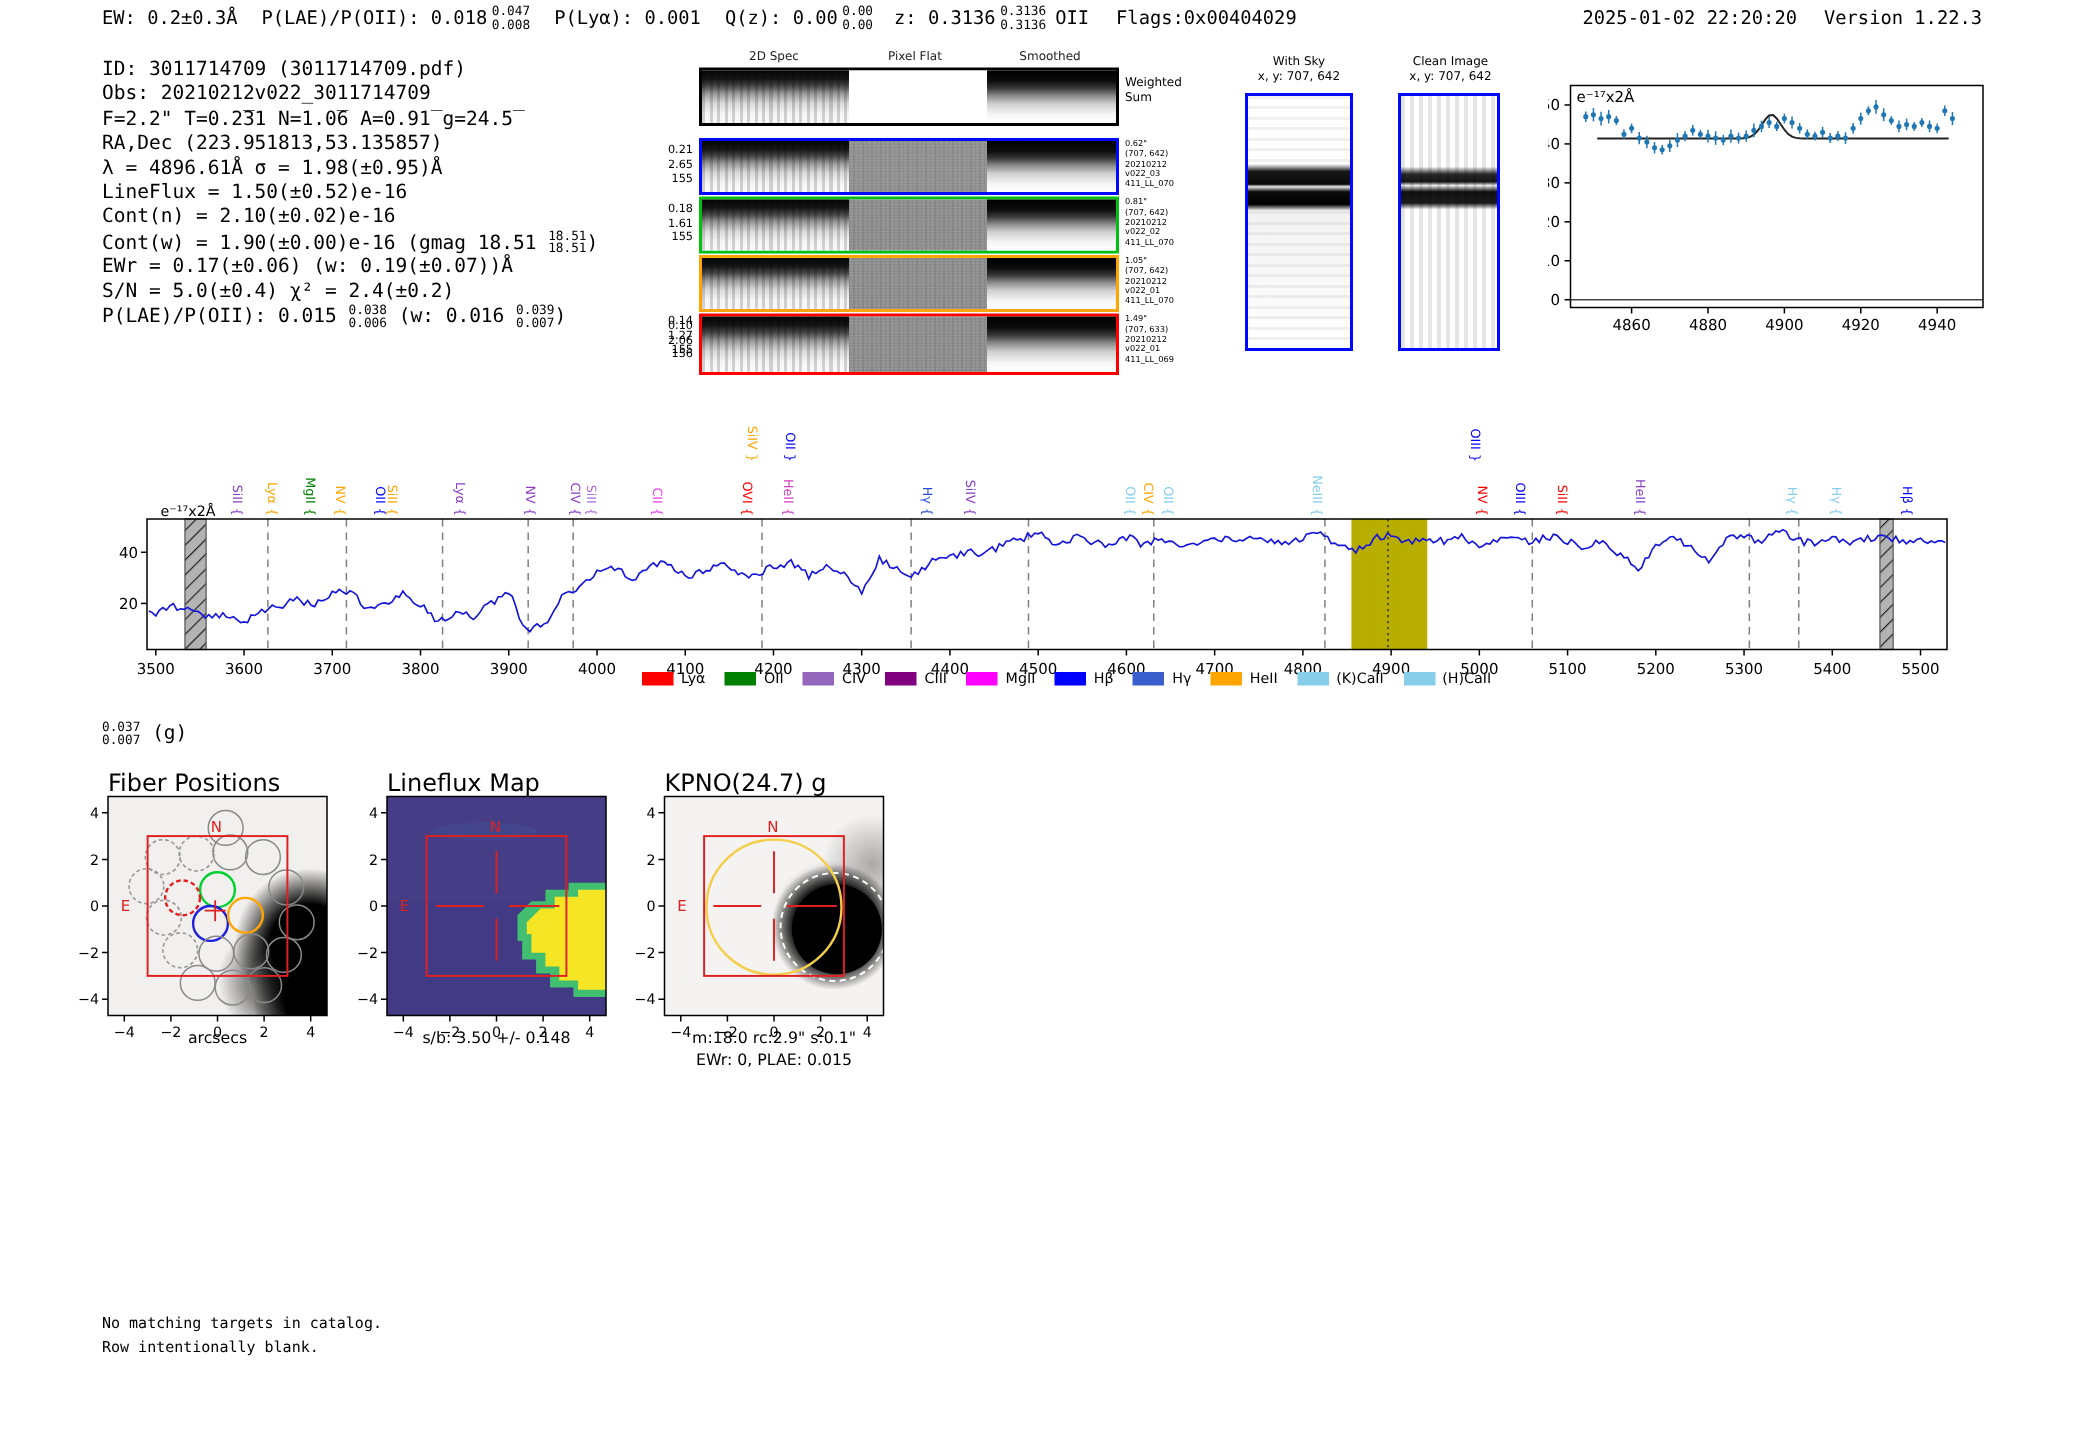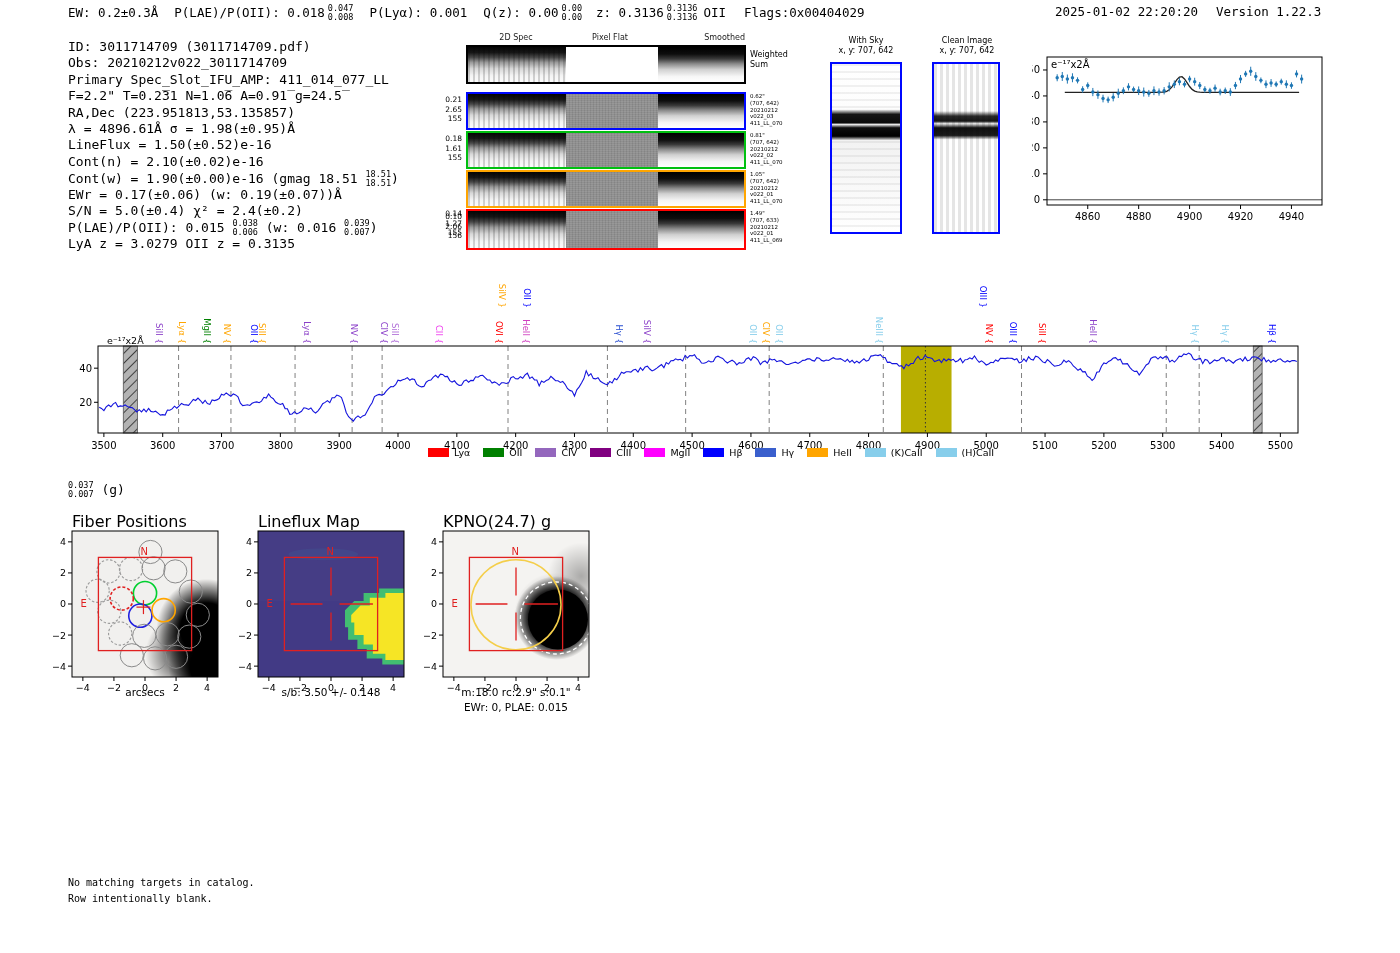--- a/index.html
+++ b/index.html
@@ -49,36 +49,34 @@
 <div id="page">
 
   <div id="hdr" class="abs mono"><span style="margin-right: 16px;">EW: 0.2±0.3Å</span><span style="margin-right: 3px;">P(LAE)/P(OII): 0.018</span><span class="stk" style="margin-right: 16px;"><div>0.047</div><div>0.008</div></span><span style="margin-right: 16px;">P(Lyα): 0.001</span><span style="margin-right: 3px;">Q(z): 0.00</span><span class="stk" style="margin-right: 14px;"><div>0.00</div><div>0.00</div></span><span style="margin-right: 3px;">z: 0.3136</span><span class="stk" style="margin-right: 6px;"><div>0.3136</div><div>0.3136</div></span><span style="margin-right: 18px;">OII</span><span>Flags:0x00404029</span></div>
   <div id="hdr-right" class="abs mono">
     <span style="margin-right:18px;">2025-01-02 22:20:20</span><span>Version 1.22.3</span>
   </div>
 
   <div id="info" class="abs mono">
       <div class="iline"><span>ID: 3011714709 (3011714709.pdf)</span></div>
       <div class="iline"><span>Obs: 20210212v022_3011714709</span></div>
-      <div class="iline"><span>Primary Spec_Slot_IFU_AMP: 411_014_077_LL</span></div>
       <div class="iline"><span>F=2.2"  T=0.2̅31  N=1.0̅6  A=0.91̅  g=24.5̅</span></div>
       <div class="iline"><span>RA,Dec (223.951813,53.135857)</span></div>
       <div class="iline"><span>λ = 4896.61Å  σ = 1.98(±0.95)Å</span></div>
       <div class="iline"><span>LineFlux = 1.50(±0.52)e-16</span></div>
       <div class="iline"><span>Cont(n) = 2.10(±0.02)e-16</span></div>
       <div class="iline"><span>Cont(w) = 1.90(±0.00)e-16 (gmag 18.51 </span><span class="stk"><div>18.51</div><div>18.51</div></span><span>)</span></div>
       <div class="iline"><span>EWr = 0.17(±0.06) (w: 0.19(±0.07))Å</span></div>
       <div class="iline"><span>S/N = 5.0(±0.4)  χ² = 2.4(±0.2)</span></div>
       <div class="iline"><span>P(LAE)/P(OII): 0.015 </span><span class="stk"><div>0.038</div><div>0.006</div></span><span> (w: 0.016 </span><span class="stk"><div>0.039</div><div>0.007</div></span><span>)</span></div>
-      <div class="iline"><span>LyA z = 3.0279  OII z = 0.3135</span></div>
     </div>
 
   <div class="abs s2hdr" style="left:471px;top:33px;">2D Spec</div>
   <div class="abs s2hdr" style="left:565px;top:33px;">Pixel Flat</div>
-  <div class="abs s2hdr" style="left:655px;top:33px;text-align:right;">Smoothed</div>
+  <div class="abs s2hdr" style="left:655px;top:33px;">Smoothed</div>
 
   <div class="abs s2row" style="top:45px;height:39px;border:2px solid #000;">
     <div class="strip im" style="left:0;width:98px;"></div>
     <div class="strip flatw" style="left:98px;width:92px;"></div>
     <div class="strip im sm" style="left:190px;width:86px;"></div>
   </div>
   <div class="abs" style="left:750px;top:50px;width:46px;font-size:8px;line-height:9.5px;">Weighted Sum</div>
   <div id="s2rows">
       <div class="abs s2row" style="top: 92px; height: 38px; border: 2px solid rgb(0, 8, 255);">
         <div class="strip im" style="left: 0px; width: 98px;"></div>

